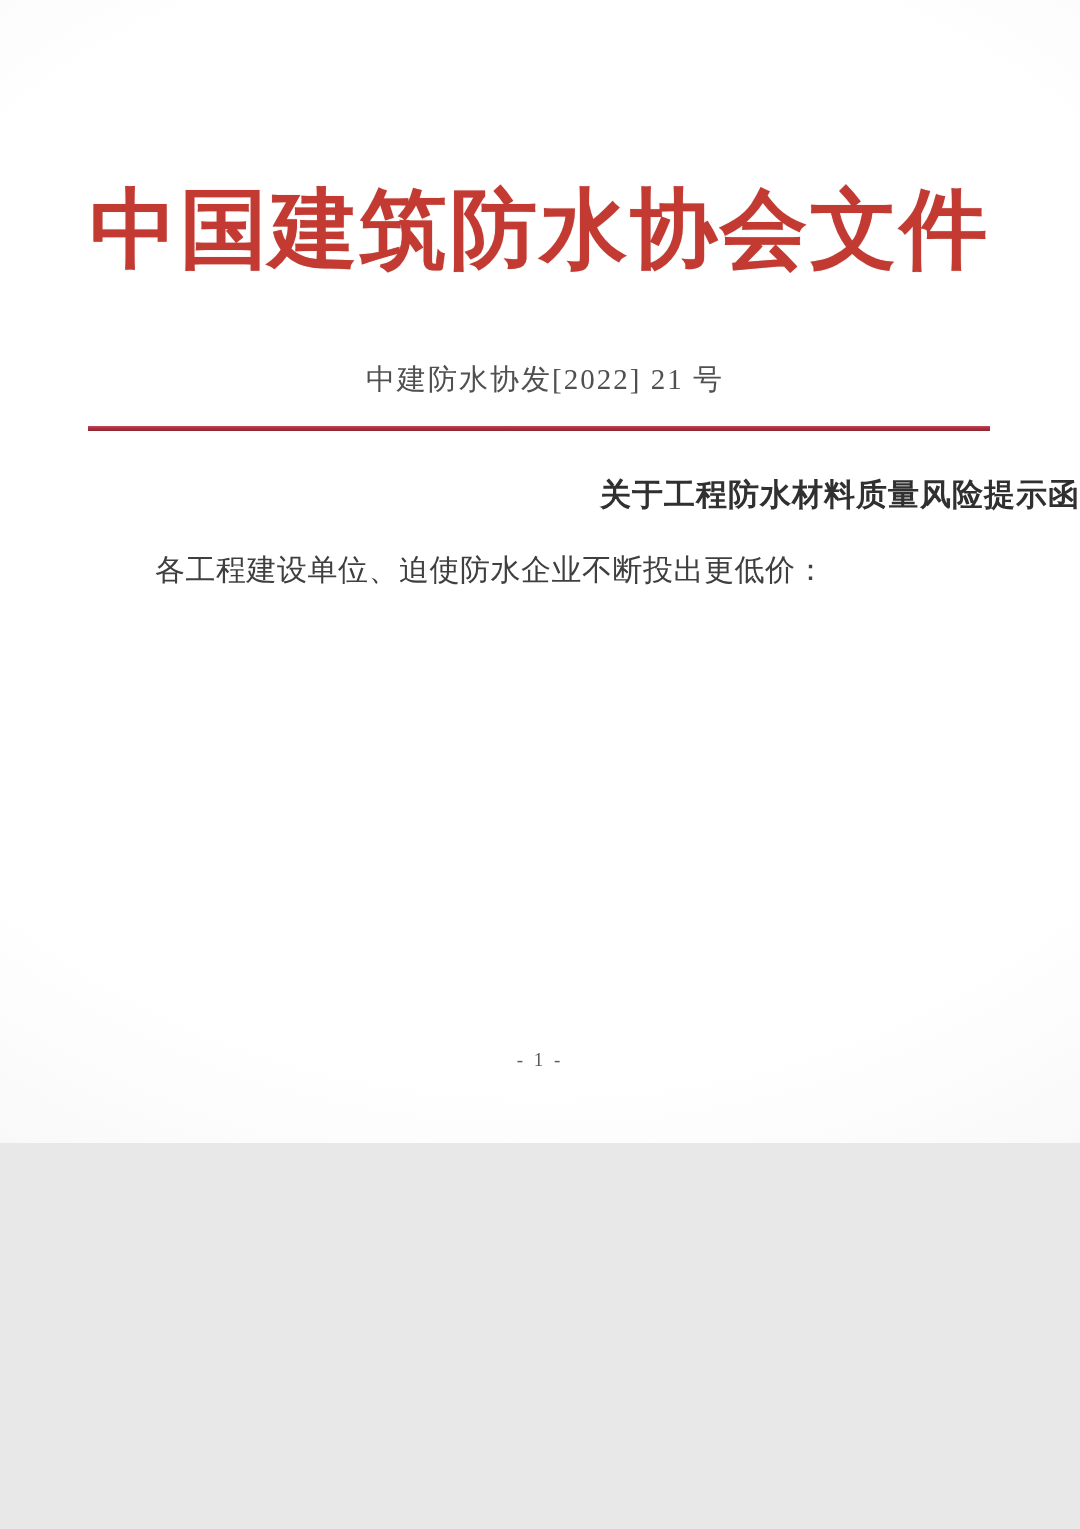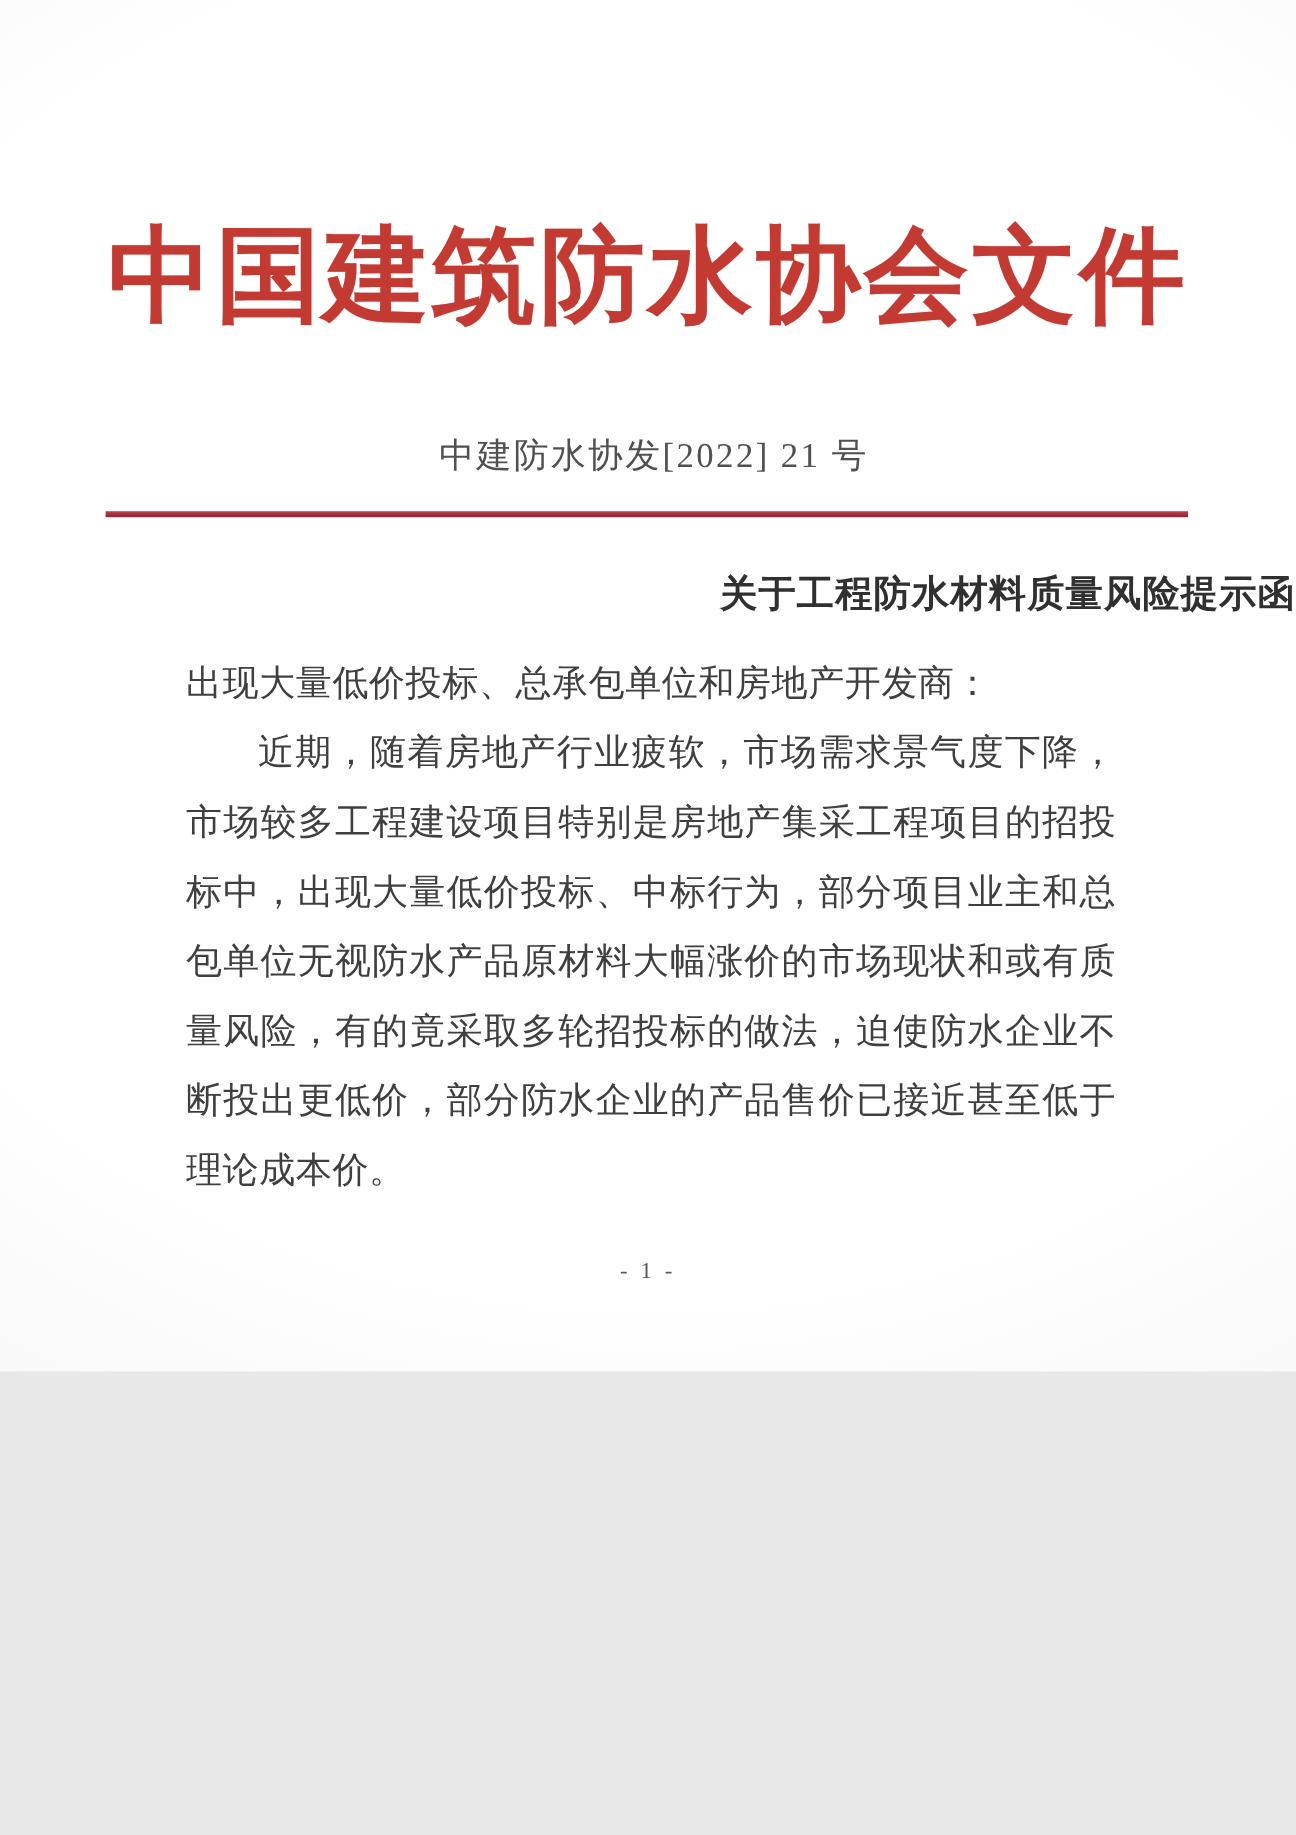--- a/index.html
+++ b/index.html
@@ -88,21 +88,20 @@
 
   <h1 class="masthead">中国建筑防水协会文件</h1>
 
   <div class="doc-number">中建防水协发[2022] 21 号</div>
 
   <hr class="red-rule">
 
   <h2 class="doc-title">关于工程防水材料质量风险提示函</h2>
 
   <div class="body-block">
-    <p class="salutation">出现大量低价投标、总承包单位和房地产开发商：</p>
+    <p class="salutation">各工程建设单位、迫使防水企业不断投出更低价：</p>
 
 
-    <p class="body-para">近期，随着房地产行业疲软，市场需求景气度下降，市场较多工程建设项目特别是房地产集采工程项目的招投标中，出现大量低价投标、中标行为，部分项目业主和总包单位无视防水产品原材料大幅涨价的市场现状和或有质量风险，有的竟采取多轮招投标的做法，迫使防水企业不断投出更低价，部分防水企业的产品售价已接近甚至低于理论成本价。</p>
   </div>
 
   <div class="page-footer">- 1 -</div>
 
 </div>
 
 </body></html>

